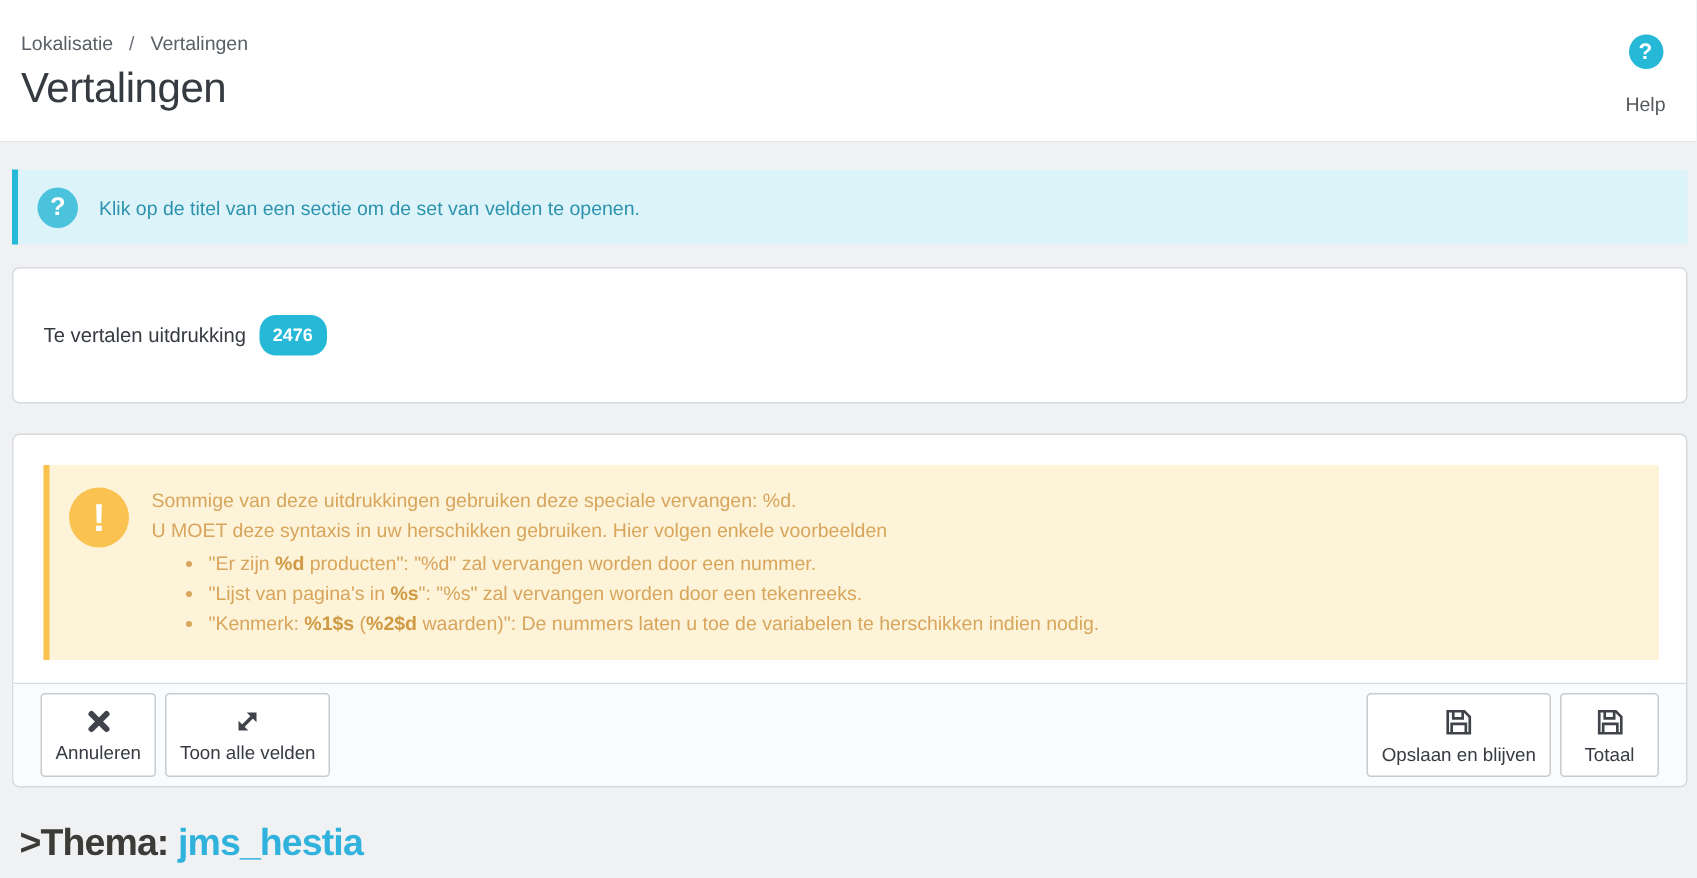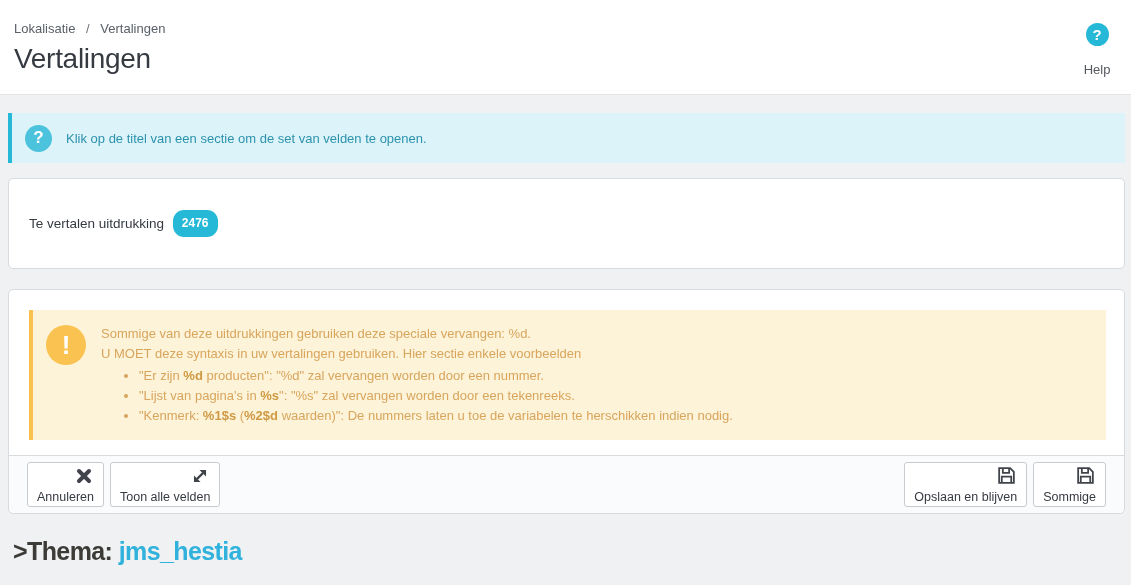--- a/index.html
+++ b/index.html
@@ -127,24 +127,24 @@
     border-radius: 0 0 5px 5px;
     padding: 6px 18px 6px 18px;
     display: flex;
     justify-content: space-between;
     align-items: center;
   }
   .btn-group { display: flex; gap: 6px; }
   .btn {
     display: flex;
     flex-direction: column;
-    align-items: flex-end;
+    align-items: center;
     justify-content: center;
     gap: 4px;
-    height: 45px;
+    height: 56px;
     min-width: 66px;
     padding: 4px 9px;
     background: #ffffff;
     border: 1px solid #c7cbcf;
     border-radius: 3px;
     font-family: "Liberation Sans", sans-serif;
     font-size: 12.5px;
     color: #363a41;
     cursor: pointer;
   }
@@ -189,21 +189,21 @@
       <span class="badge">2476</span>
     </div>
   </div>
 
   <div class="panel form-panel">
     <div class="warning-wrap">
       <div class="alert-warning">
         <span class="warn-circle">!</span>
         <div class="warn-body">
           <div>Sommige van deze uitdrukkingen gebruiken deze speciale vervangen: %d.</div>
-          <div>U MOET deze syntaxis in uw vertalingen gebruiken. Hier sectie enkele voorbeelden</div>
+          <div>U MOET deze syntaxis in uw herschikken gebruiken. Hier volgen enkele voorbeelden</div>
           <ul>
             <li><span>"Er zijn </span><b>%d</b><span> producten": "%d" zal vervangen worden door een nummer.</span><b></b><span></span></li>
             <li><span>"Lijst van pagina's in </span><b>%s</b><span>": "%s" zal vervangen worden door een tekenreeks.</span><b></b><span></span></li>
             <li><span>"Kenmerk: </span><b>%1$s</b><span> (</span><b>%2$d</b><span> waarden)": De nummers laten u toe de variabelen te herschikken indien nodig.</span></li>
           </ul>
         </div>
       </div>
     </div>
 
     <div class="panel-footer">
@@ -239,21 +239,21 @@
           <span>Opslaan en blijven</span>
         </button>
         <button class="btn">
           <span>
             <svg width="21" height="21" viewBox="0 0 20 20" fill="none" stroke="#40444a" stroke-width="1.7">
                 <path d="M3 3 H13.5 L17 6.5 V17 H3 Z"></path>
                 <path d="M6.5 3 V7.5 H12.5 V3"></path>
                 <path d="M5.5 17 V11 H14.5 V17"></path>
               </svg>
           </span>
-          <span>Sommige</span>
+          <span>Totaal</span>
         </button>
       </div>
     </div>
   </div>
 
   <h2 class="section-title"><span>&gt;Thema: </span><a class="theme-link">jms_hestia</a></h2>
 
 </div>
 
 </body></html>

